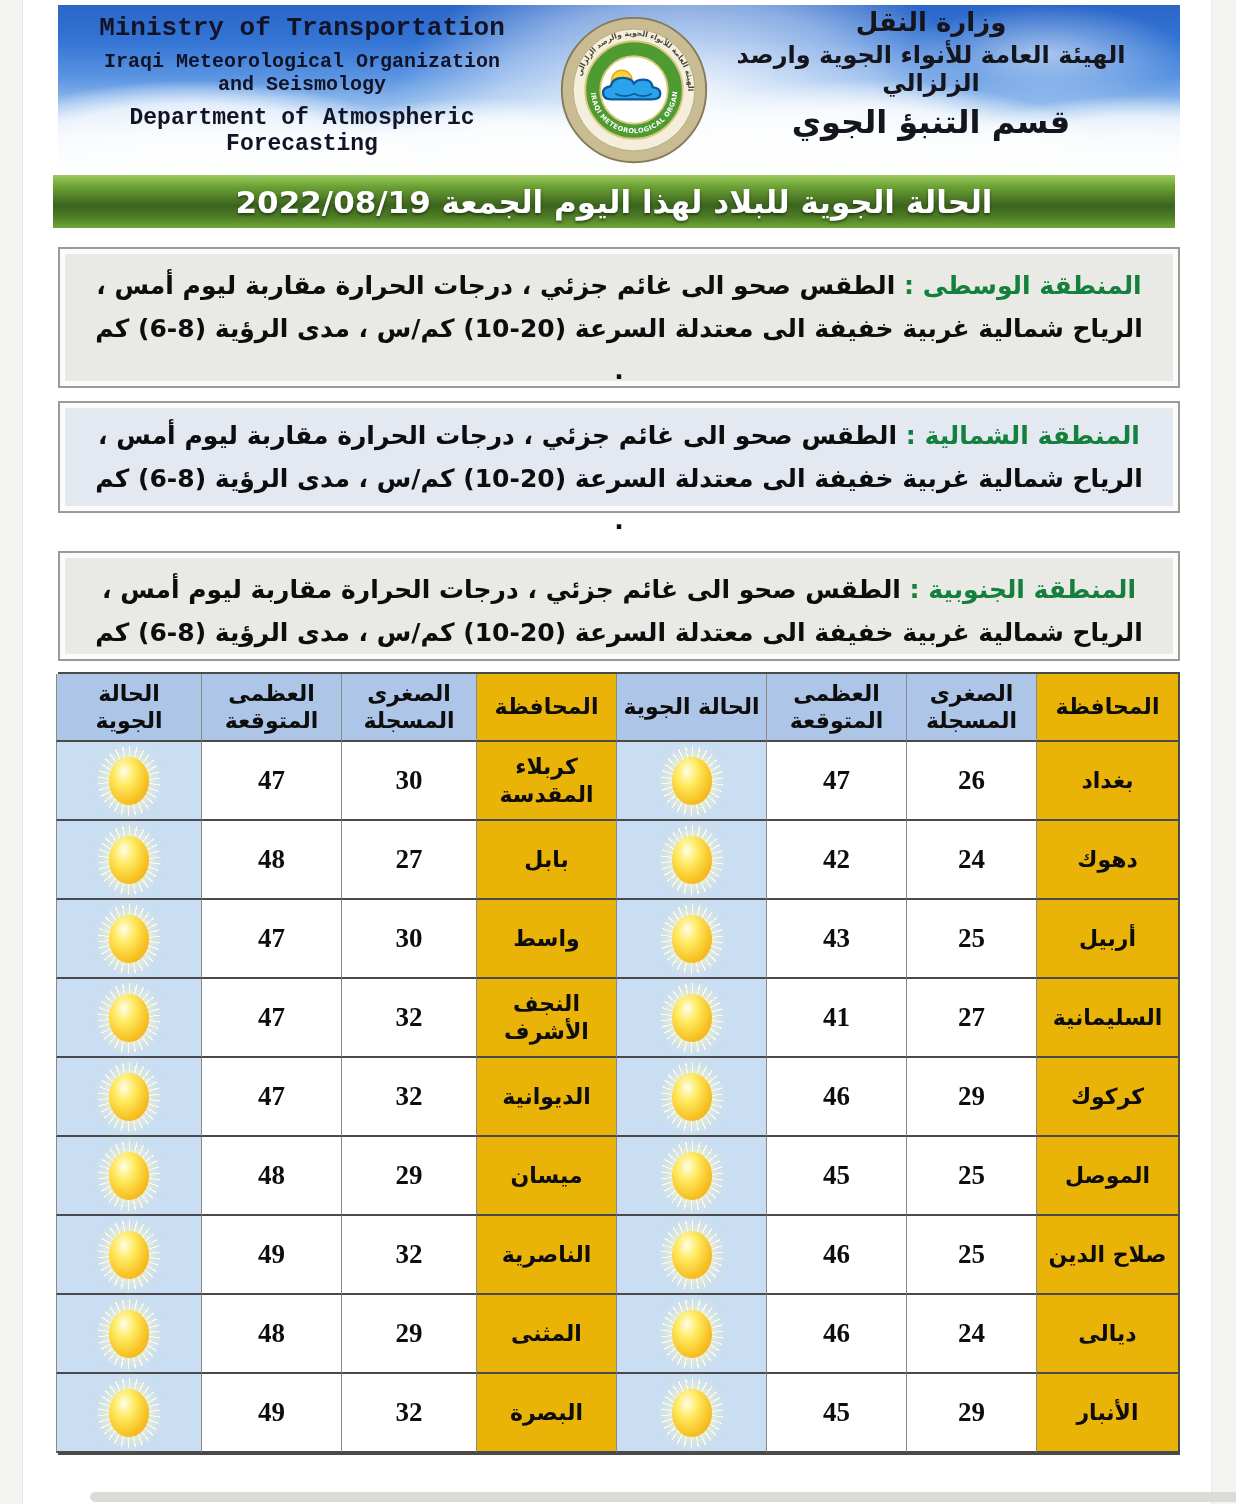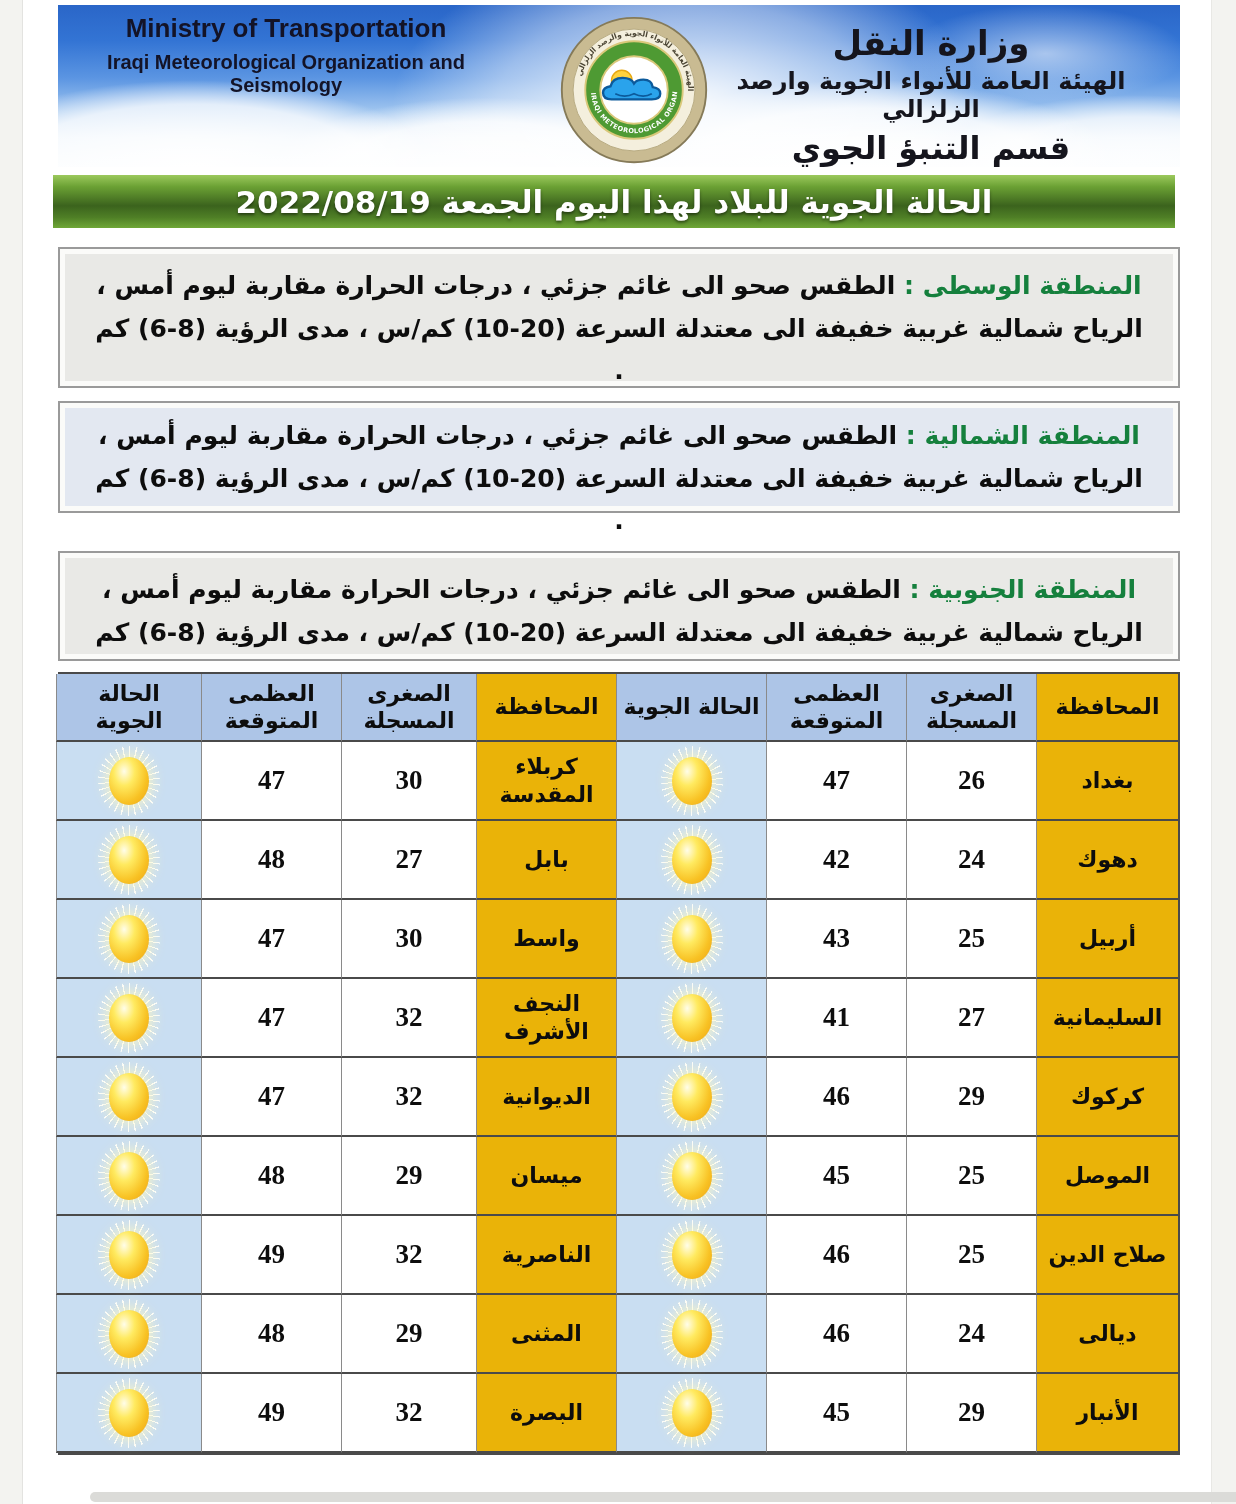--- a/index.html
+++ b/index.html
@@ -12,28 +12,28 @@
   
   .banner{position:absolute;left:58px;top:5px;width:1122px;height:162px;overflow:hidden;
     background:
       radial-gradient(ellipse 420px 230px at 56% 62%, rgba(255,255,255,0.95) 0%, rgba(255,255,255,0.45) 45%, rgba(255,255,255,0) 70%),
       radial-gradient(ellipse 330px 120px at 12% 102%, #ffffff 0%, rgba(255,255,255,0.75) 55%, rgba(255,255,255,0) 75%),
       radial-gradient(ellipse 300px 110px at 38% 106%, #ffffff 0%, rgba(255,255,255,0.8) 50%, rgba(255,255,255,0) 72%),
       radial-gradient(ellipse 360px 130px at 72% 104%, #ffffff 0%, rgba(255,255,255,0.8) 50%, rgba(255,255,255,0) 72%),
       radial-gradient(ellipse 280px 100px at 96% 100%, #fdfeff 0%, rgba(255,255,255,0.7) 50%, rgba(255,255,255,0) 72%),
       radial-gradient(ellipse 200px 70px at 88% 30%, rgba(255,255,255,0.55) 0%, rgba(255,255,255,0) 70%),
       linear-gradient(180deg,#2a66c8 0%,#3374d4 22%,#5b95e2 45%,#9ec4ef 65%,#dcebf9 82%,#f2f8fd 100%);}
-  .banner-en{position:absolute;left:8px;top:8px;width:440px;text-align:center;
-    font-family:Liberation Sans, sans-serif;color:#131327;}
+  .banner-en{position:absolute;left:24px;top:8px;width:440px;text-align:center;
+    font-family:Liberation Mono, monospace;color:#131327;}
   .banner-en .en1{font-size:26px;font-weight:bold;margin:0 0 7px 0;}
   .banner-en .en2{font-size:20px;font-weight:600;margin:0 0 9px 0;}
   .banner-en .en3{font-size:23px;font-weight:600;margin:0;}
   .banner-ar{position:absolute;right:14px;top:2px;width:470px;text-align:center;
     font-weight:bold;color:#15151d;}
-  .banner-ar .ar1{font-size:34px;margin:16px 0 4px 0;}
+  .banner-ar .ar1{font-size:26px;margin:0 0 4px 0;}
   .banner-ar .ar2{font-size:24px;margin:0 0 6px 0;}
   .banner-ar .ar3{font-size:32px;margin:0;}
   .logo{position:absolute;left:500px;top:10px;width:152px;height:150px;}
 
   
   .title-bar{position:absolute;left:53px;top:175px;width:1122px;height:53px;
     background:linear-gradient(180deg,#9cc95d 0%,#6ba134 22%,#3b631d 58%,#4f7f26 80%,#6fa737 100%);
     display:flex;align-items:center;justify-content:center;}
   .title-bar span{color:#ffffff;font-weight:bold;font-size:31px;letter-spacing:0.5px;
     text-shadow:0 2px 3px rgba(0,0,0,0.45);}
@@ -73,20 +73,21 @@
 <body>
 
 <div class="page">
   <div class="edge-strip left"></div>
   <div class="edge-strip right"></div>
 
   <div class="banner">
     <div class="banner-en">
       <p class="en1">Ministry  of  Transportation</p>
       <p class="en2">Iraqi Meteorological Organization and Seismology</p>
+      <p class="en3">Department of Atmospheric Forecasting</p>
     </div>
     <div class="banner-ar" dir="rtl">
       <p class="ar1">وزارة النقل</p>
       <p class="ar2">الهيئة العامة للأنواء الجوية وارصد الزلزالي</p>
       <p class="ar3">قسم التنبؤ الجوي</p>
     </div>
     <div class="logo">
       <svg viewBox="0 0 160 160" width="152" height="150">
         <defs>
           <path id="arcTop" d="M 22,80 A 58,58 0 0 1 138,80"></path>

